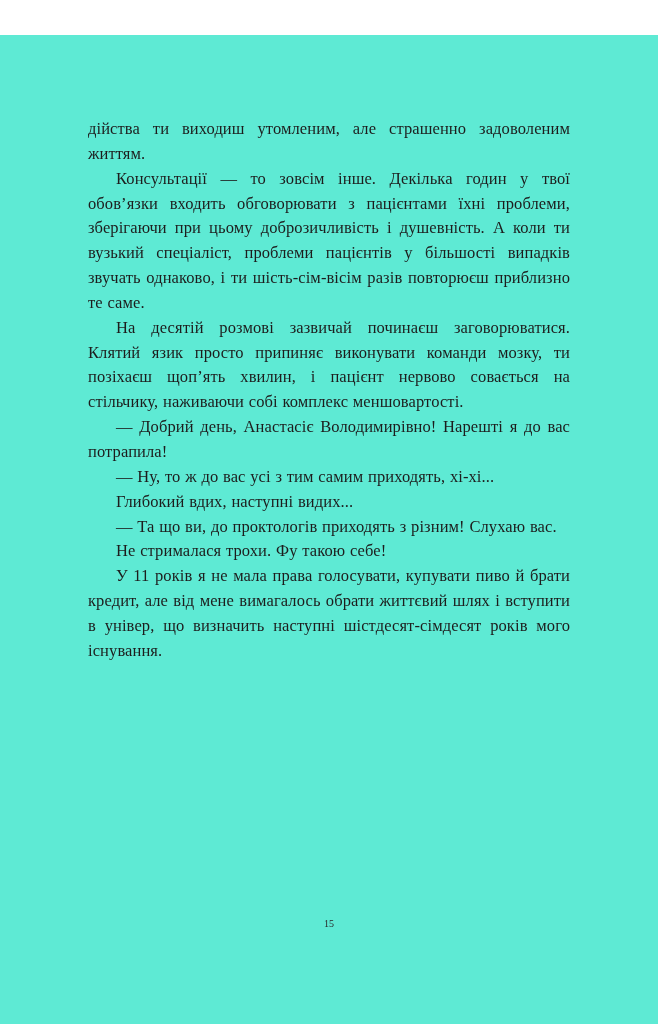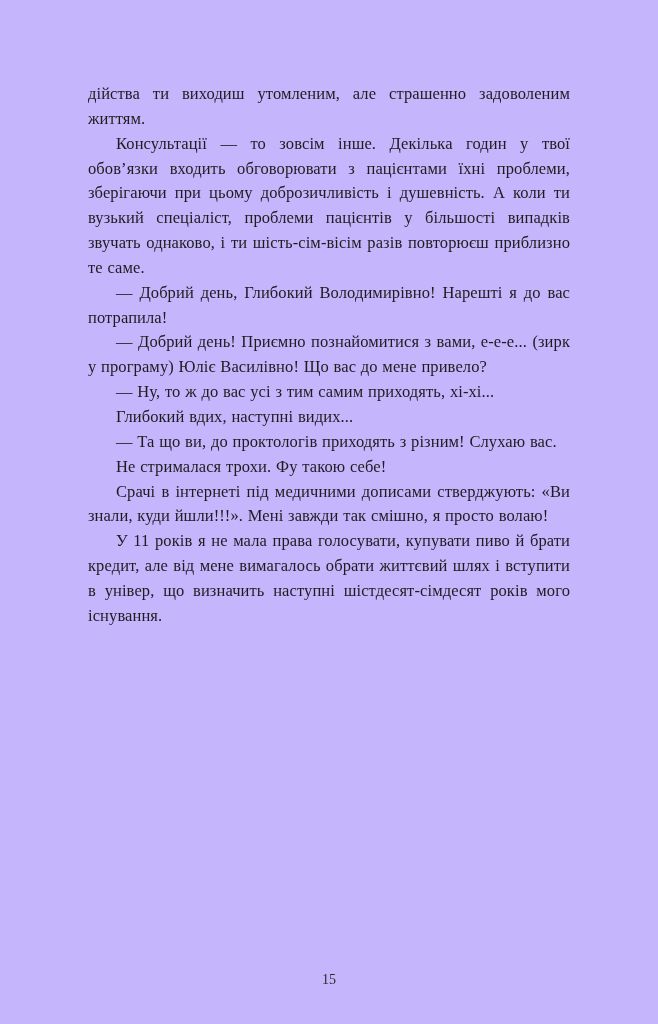--- a/index.html
+++ b/index.html
@@ -9,23 +9,24 @@
   body {
     width: 658px;
     height: 1024px;
     background: #ffffff;
     position: relative;
     overflow: hidden;
   }
   .page {
     position: absolute;
     inset: 0;
-    background: #c4b5fd;
+    background: #5eead4;
     font-family: "Liberation Serif", serif;
     color: #1d1d1d;
+    margin-top: 35px;
   }
   .text-block {
     position: absolute;
     left: 88px;
     top: 82px;
     width: 482px;
   }
   .text-block p {
     margin: 0;
     padding: 0;
@@ -34,39 +35,38 @@
     text-align: justify;
     text-indent: 28px;
     letter-spacing: 0.1px;
     word-spacing: 0.5px;
   }
   .text-block p.no-indent {
     text-indent: 0;
   }
   .page-number {
     position: absolute;
-    top: 972px;
+    top: 883px;
     left: 0;
     width: 100%;
     text-align: center;
-    font-size: 14px;
+    font-size: 10px;
     color: #2a2a2a;
     font-family: "Liberation Serif", serif;
   }
 </style>
 </head>
 <body>
 
 <div class="page">
   <div class="text-block">
       <p class="no-indent">дійства ти виходиш утомленим, але страшенно задоволеним життям.</p>
       <p>Консультації — то зовсім інше. Декілька годин у твої обов’язки входить обговорювати з пацієнтами їхні проблеми, зберігаючи при цьому доброзичливість і душевність. А коли ти вузький спеціаліст, проблеми пацієнтів у більшості випадків звучать однаково, і ти шість-сім-вісім разів повторюєш приблизно те саме.</p>
-      <p>— Добрий день, Глибокий Володимирівно! Нарешті я до вас потрапила!</p>
-      <p>— Добрий день! Приємно познайомитися з вами, е-е-е... (зирк у програму) Юліє Василівно! Що вас до мене привело?</p>
+      <p>На десятій розмові зазвичай починаєш заговорюватися. Клятий язик просто припиняє виконувати команди мозку, ти позіхаєш щоп’ять хвилин, і пацієнт нервово совається на стільчику, наживаючи собі комплекс меншовартості.</p>
+      <p>— Добрий день, Анастасіє Володимирівно! Нарешті я до вас потрапила!</p>
       <p>— Ну, то ж до вас усі з тим самим приходять, хі-хі...</p>
       <p>Глибокий вдих, наступні видих...</p>
       <p>— Та що ви, до проктологів приходять з різним! Слухаю вас.</p>
       <p>Не стрималася трохи. Фу такою себе!</p>
-      <p>Срачі в інтернеті під медичними дописами стверджують: «Ви знали, куди йшли!!!». Мені завжди так смішно, я просто волаю!</p>
       <p>У 11 років я не мала права голосувати, купувати пиво й брати кредит, але від мене вимагалось обрати життєвий шлях і вступити в універ, що визначить наступні шістдесят-сімдесят років мого існування.</p>
     </div>
   <div class="page-number">15</div>
 </div>
 
 </body></html>

